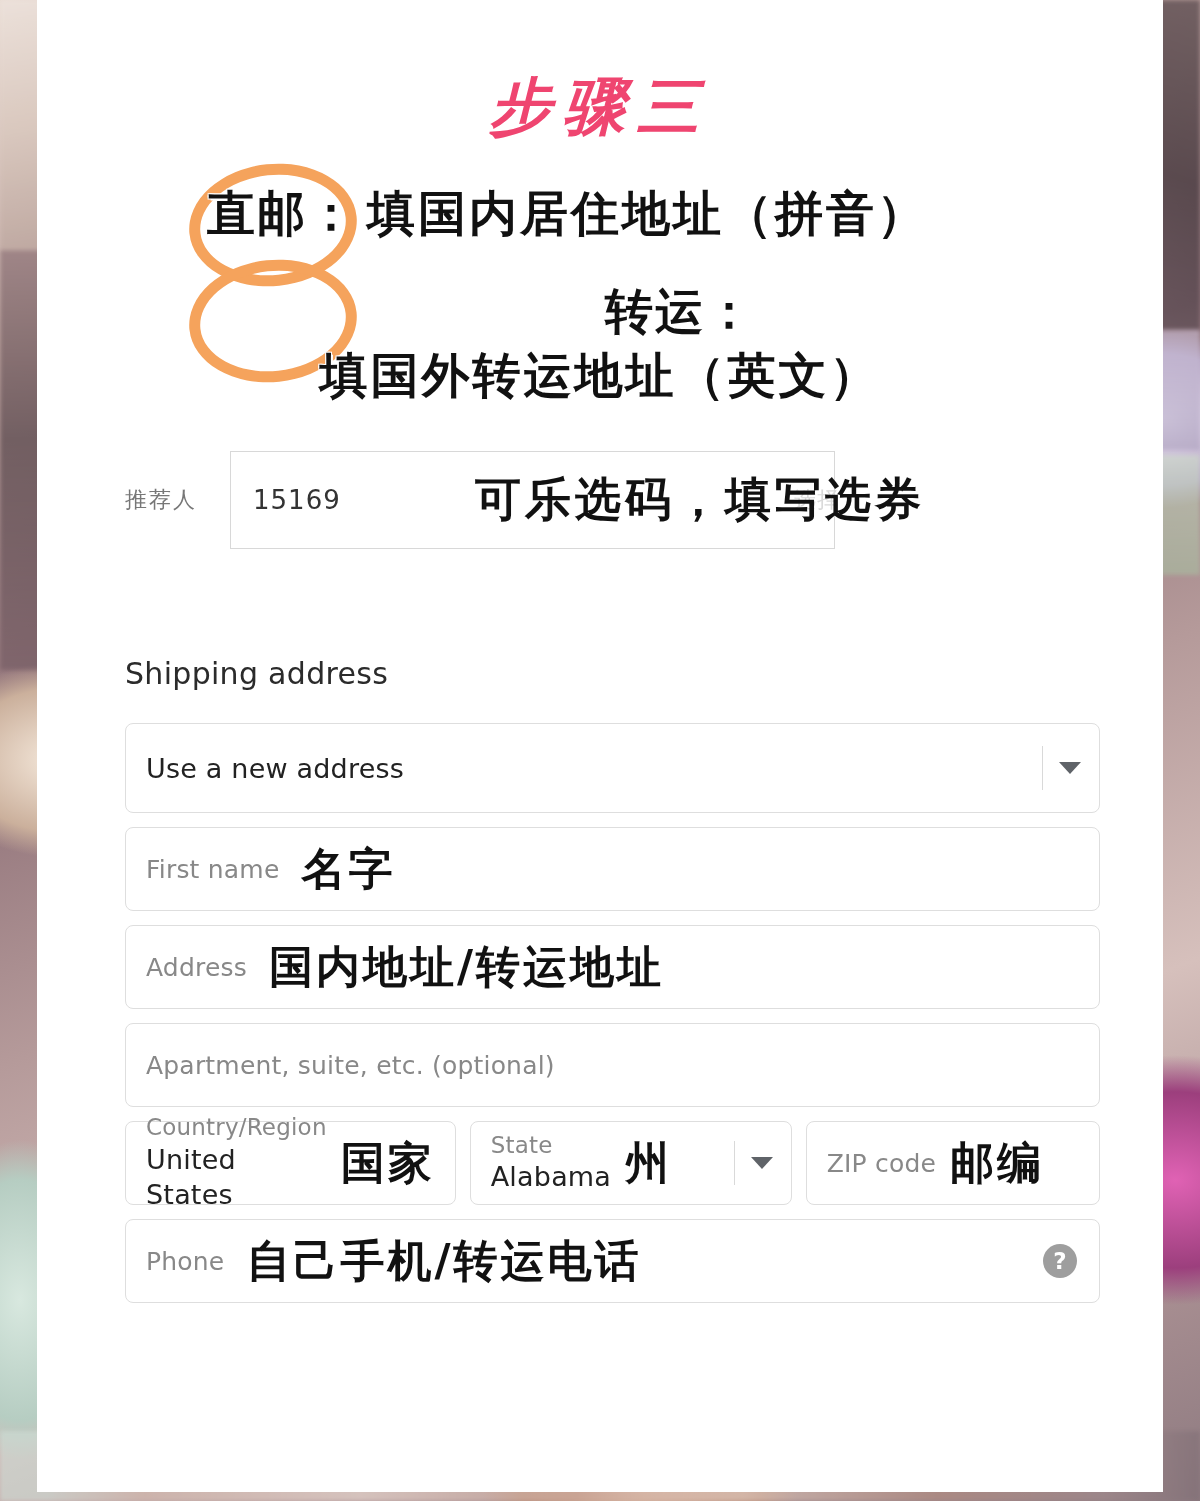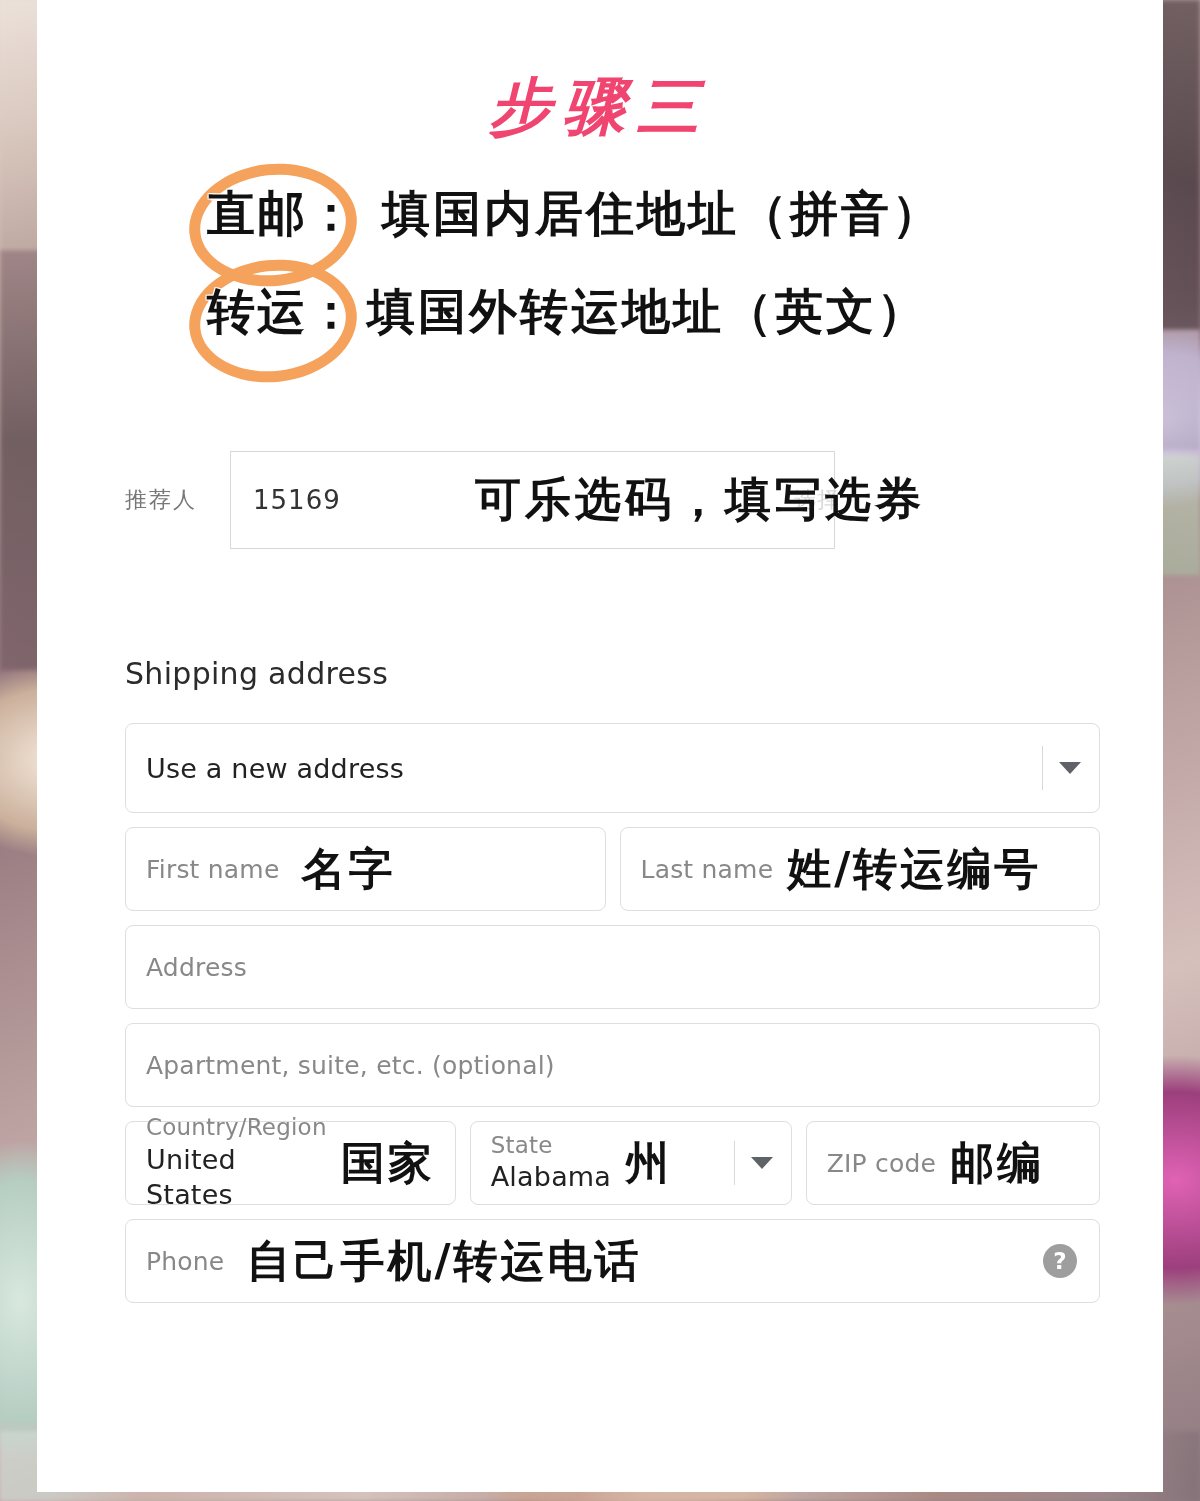--- a/index.html
+++ b/index.html
@@ -90,22 +90,22 @@
   .ring.bot  { left: 152px; top: 100px; width: 168px; height: 122px; }
 
   .note-line {
     position: absolute;
     left: 0;
     width: 100%;
     display: flex;
     align-items: center;
     white-space: nowrap;
   }
-  .note-line.l1 { top: 22px; gap: 15px; }
-  .note-line.l2 { top: 120px; }
+  .note-line.l1 { top: 22px; }
+  .note-line.l2 { top: 120px; flex-direction: column; }
 
   .note-key {
     width: 330px;
     padding-left: 170px;
     font-family: "DejaVu Sans", sans-serif;
     font-size: 48px;
     font-weight: bold;
     color: #111;
     letter-spacing: 2px;
     text-shadow: 2px 2px 0 #fff, -1px -1px 0 #fff, 1px -1px 0 #fff, -1px 1px 0 #fff;
@@ -342,28 +342,25 @@
           <span class="caret-divider"></span>
           <span class="caret"></span>
         </span>
       </div>
 
       <div class="row">
         <div class="field">
           <span class="label">First name</span>
           <span class="hand">名字</span>
         </div>
-        <div class="field">
-          <span class="label">Last name</span>
-          <span class="hand tight">姓/转运编号</span>
-        </div>
       </div>
 
       <div class="field">
         <span class="label">Address</span>
+        <span class="hand">国内地址/转运地址</span>
       </div>
 
       <div class="field">
         <span class="label">Apartment, suite, etc. (optional)</span>
       </div>
 
 
       <div class="row">
 
         <div class="field" id="country-field">

